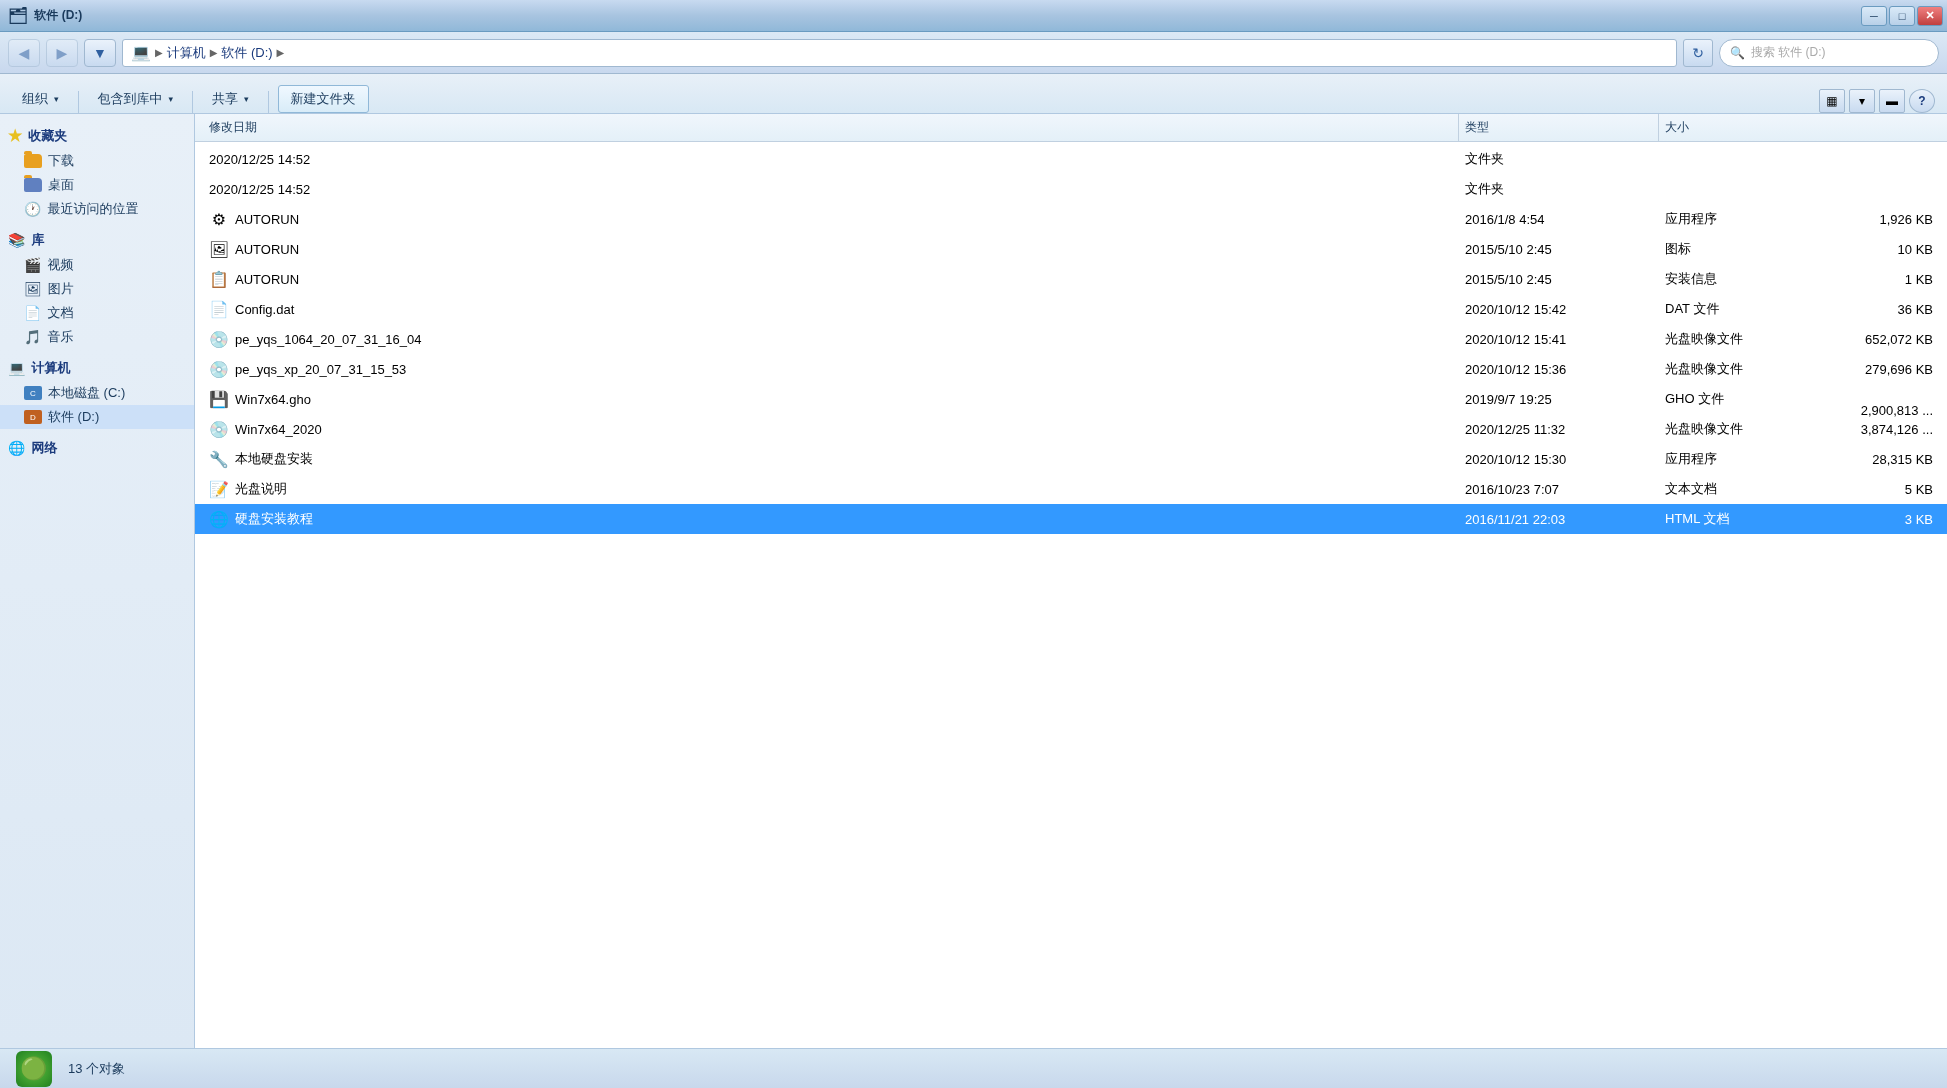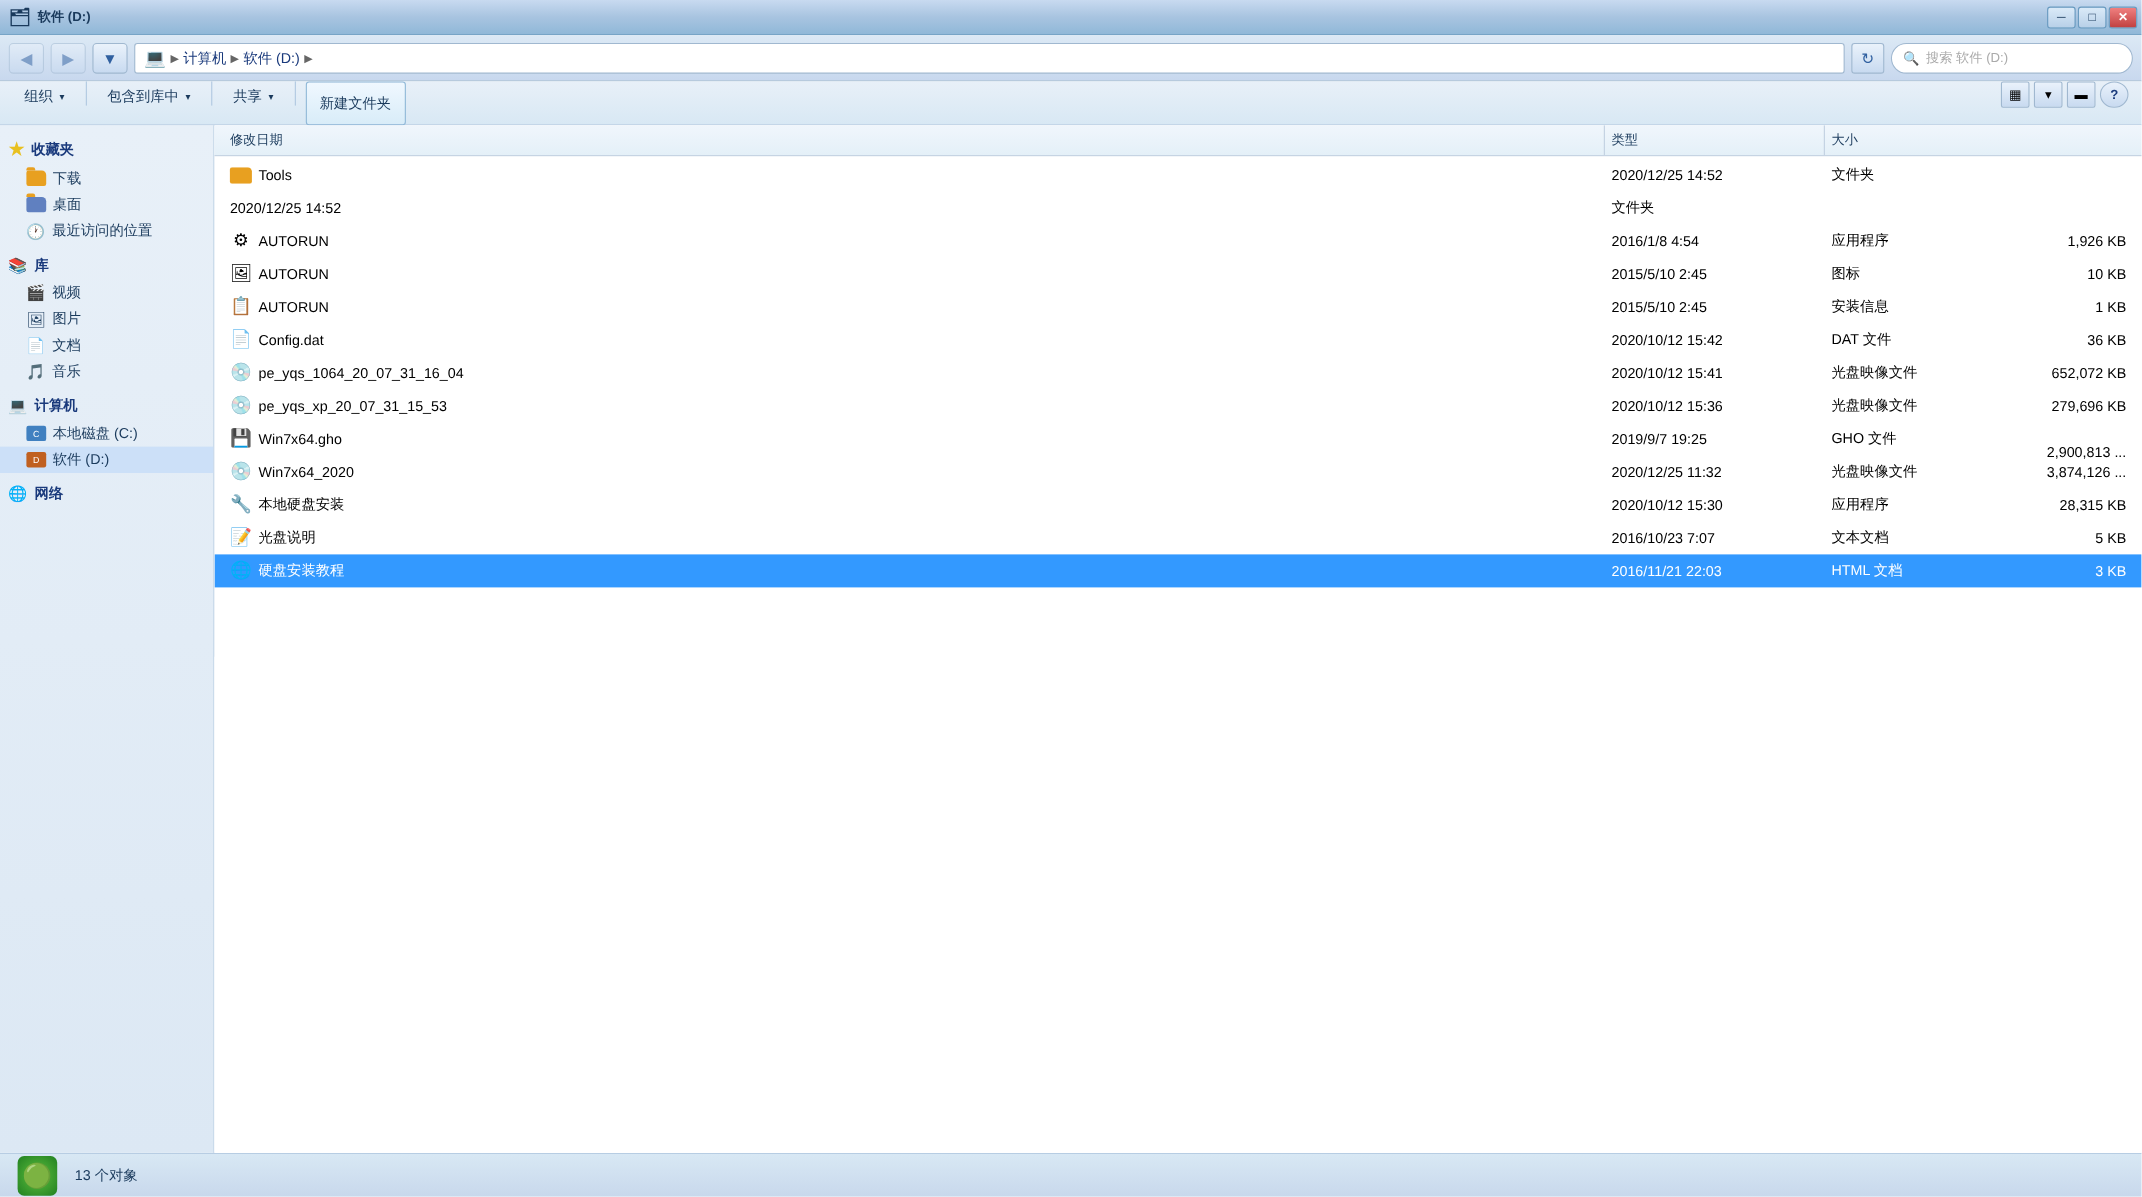--- a/index.html
+++ b/index.html
@@ -117,21 +117,21 @@
       gap: 6px;
       color: #888;
       font-size: 12px;
     }
 
     
     .toolbar {
       background: linear-gradient(to bottom, #e8f0f8, #d8e8f4);
       height: 40px;
       display: flex;
-      align-items: flex-start;
+      align-items: flex-end;
       padding: 0 12px;
       gap: 6px;
       border-bottom: 1px solid #b0c8e0;
     }
     .tool-btn {
       height: 28px;
       padding: 0 10px;
       border: none;
       background: transparent;
       cursor: pointer;
@@ -142,21 +142,21 @@
       color: #1a3a5c;
       border-radius: 3px;
     }
     .tool-divider {
       width: 1px;
       height: 22px;
       background: #b0c8e0;
       margin: 0 3px;
     }
     .tool-btn-new {
-      height: 40px;
+      height: 28px;
       padding: 0 12px;
       border: 1px solid #90b8d8;
       background: linear-gradient(to bottom, #f0f8ff, #d8ecf8);
       cursor: pointer;
       border-radius: 3px;
       font-size: 13px;
       color: #1a3a5c;
       display: flex;
       align-items: center;
     }
@@ -500,26 +500,20 @@
       <div class="col-header">
         <span>类型</span>
       </div>
       <div class="col-header">
         <span>大小</span>
       </div>
     </div>
 
     <div class="file-list" id="file-list-container">
     <div class="file-row">
-    <div class="file-name-cell">
-      <span style="width:20px;height:15px;background:#e8a020;border-radius:2px 4px 2px 2px;position:relative;display:inline-block;flex-shrink:0;">
-      
-    </span>
-      <span>Tools</span>
-    </div>
     <div class="file-cell">2020/12/25 14:52</div>
     <div class="file-cell">文件夹</div>
     <div class="file-cell" style="text-align:right;justify-content:flex-end;"></div>
   </div>
         <div class="file-row">
     <div class="file-cell">2020/12/25 14:52</div>
     <div class="file-cell">文件夹</div>
     <div class="file-cell" style="text-align:right;justify-content:flex-end;"></div>
   </div>
         <div class="file-row">

